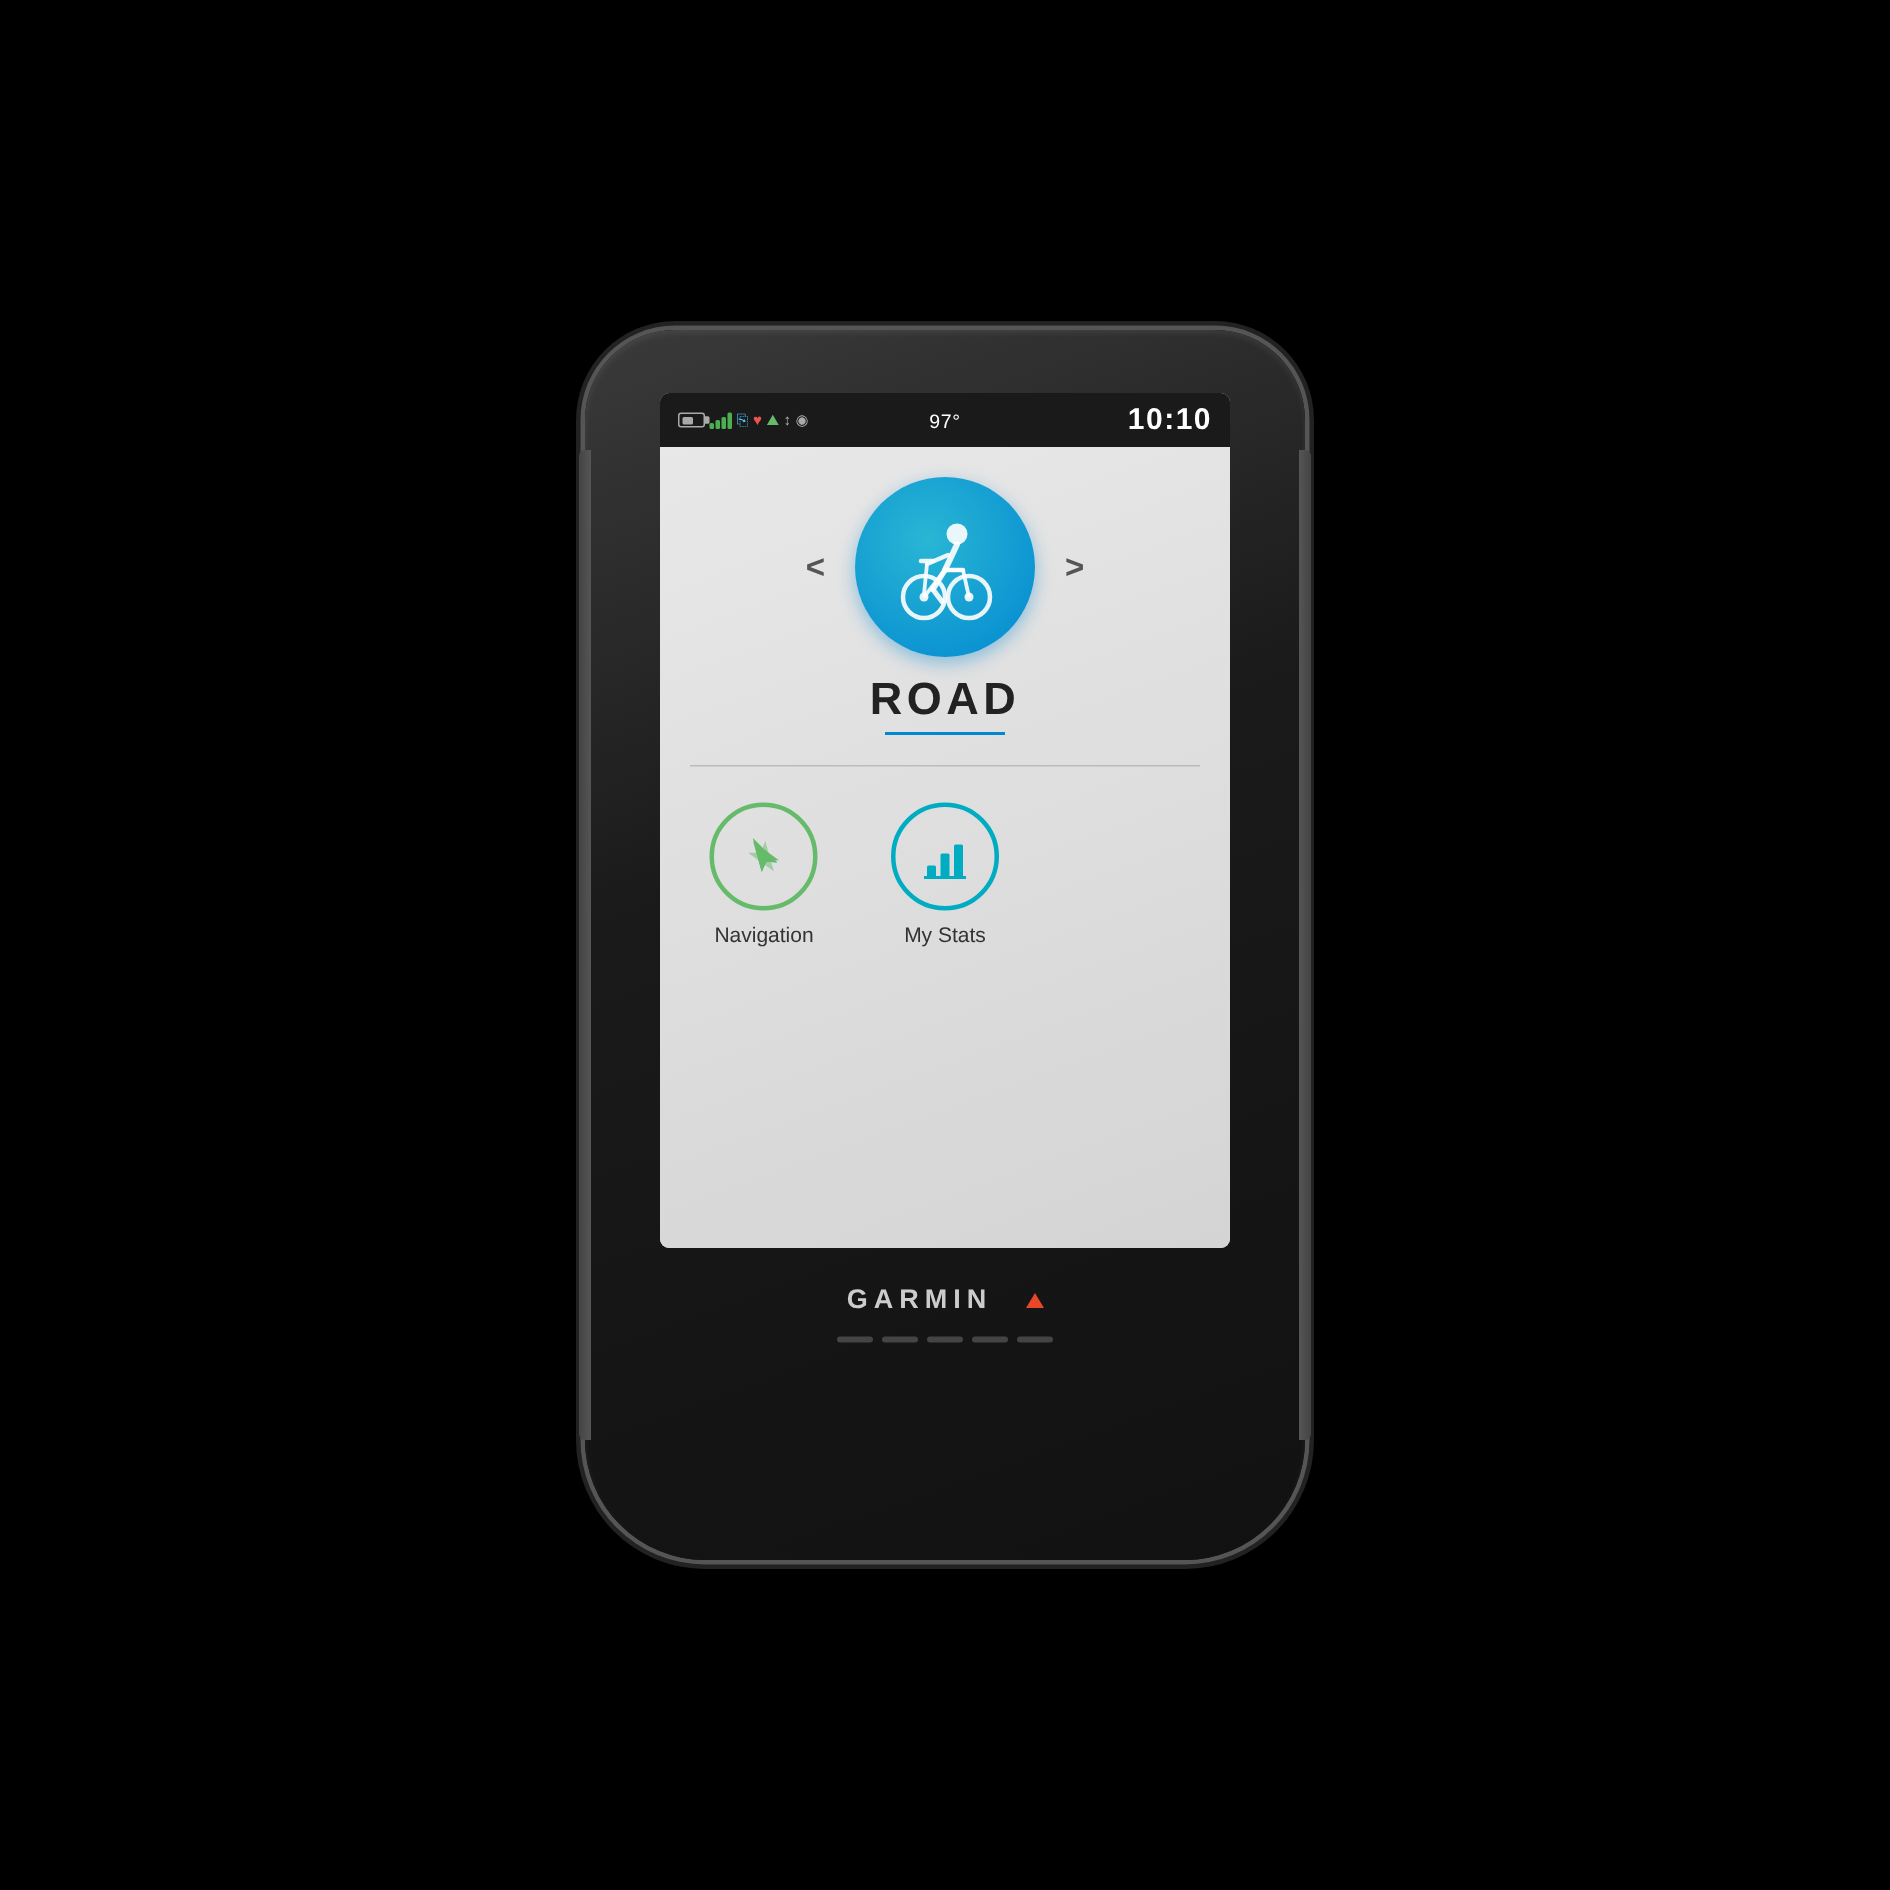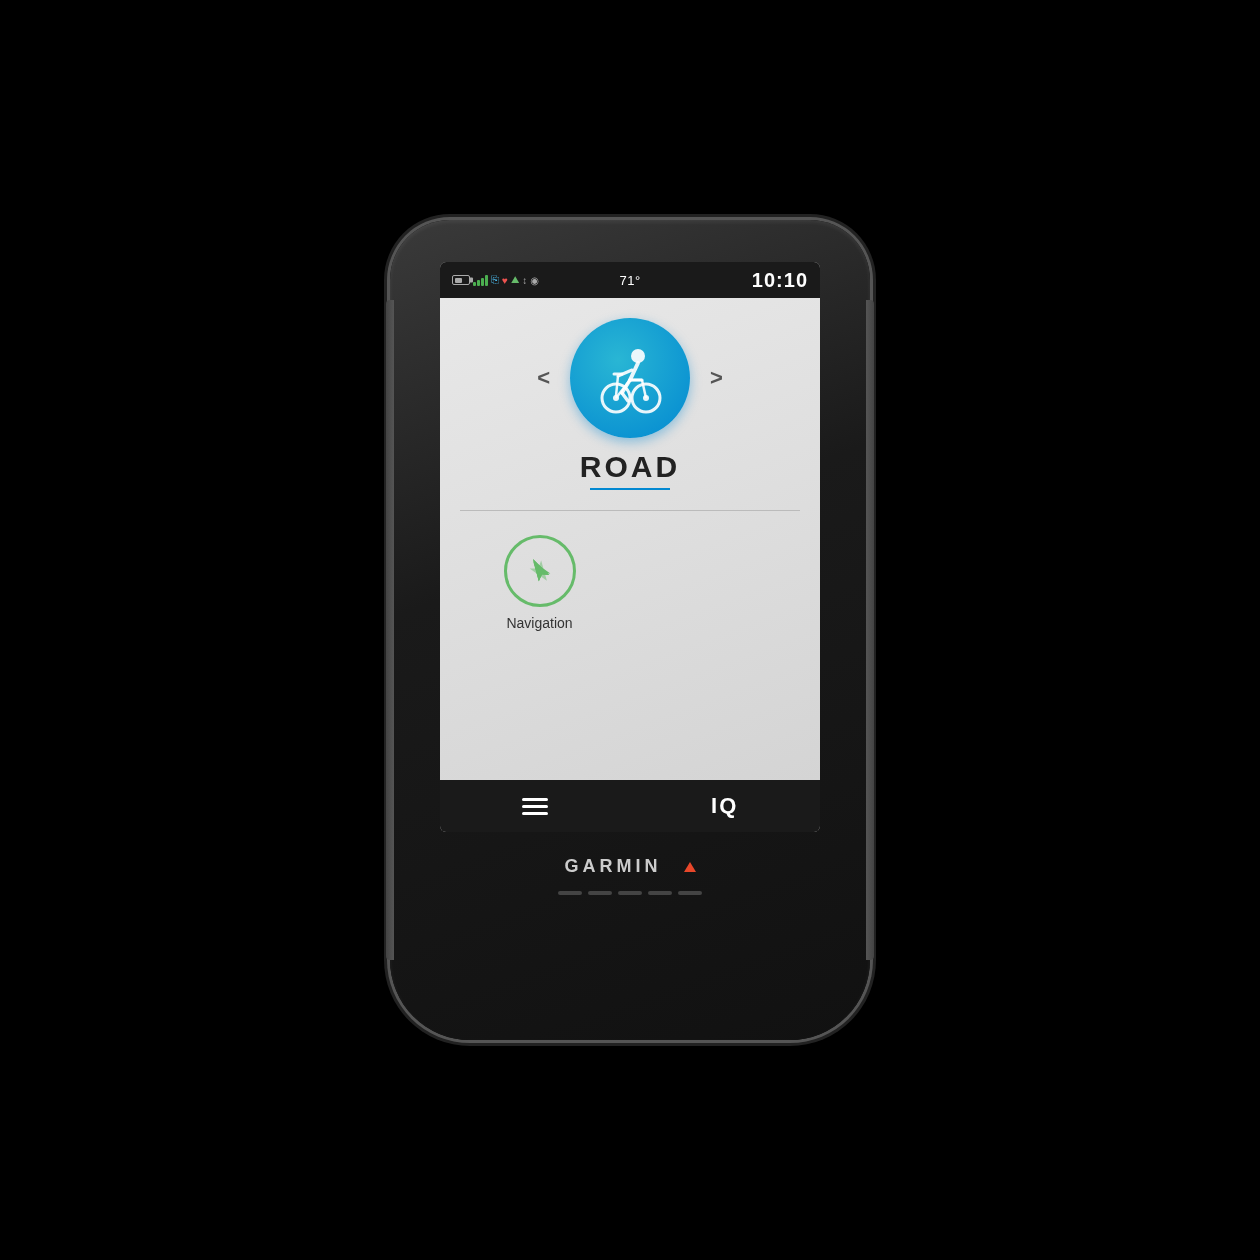--- a/index.html
+++ b/index.html
@@ -214,21 +214,21 @@
     .profile-underline-gray {
       width: 100%;
       height: 1px;
       background: #bbb;
       margin-bottom: 24px;
     }
 
     
     .menu-grid {
       display: grid;
-      grid-template-columns: 1fr 1fr;
+      grid-template-columns: 1fr 1fr 1fr;
       gap: 20px 42px;
       width: 100%;
       padding: 0 10px;
     }
 
     .menu-item {
       display: flex;
       flex-direction: column;
       align-items: center;
       gap: 8px;
@@ -388,21 +388,21 @@
           <span class="status-icon blue">⎘</span>
 
           <span class="status-icon red">♥</span>
 
           <span class="status-icon green">⛰</span>
 
           <span class="status-icon" style="color:#aaa;">↕</span>
 
           <span class="status-icon" style="color:#aaa;">◉</span>
         </div>
-        <span class="status-center">71°</span>
+        <span class="status-center">97°</span>
         <span class="status-time">10:10</span>
       </div>
 
       <div class="main-content">
 
         <div class="profile-selector">
           <span class="arrow-btn">&lt;</span>
 
           <div class="profile-circle">
             <svg class="cyclist-svg" viewBox="0 0 80 80" xmlns="http://www.w3.org/2000/svg">
@@ -456,36 +456,37 @@
                   <polygon points="20,8 27,28 20,23 13,28" fill="#66bb6a"></polygon>
                   <polygon points="20,32 13,12 20,17 27,12" fill="rgba(102,187,106,0.5)"></polygon>
                 </g>
               </svg>
             </div>
             <span class="menu-label">Navigation</span>
           </div>
 
 
 
+          <div class="menu-item">
+            <div class="menu-icon-circle cyan">
+              <svg width="40" height="40" viewBox="0 0 40 40">
+
+                <rect x="8" y="26" width="6" height="8" rx="1" fill="#00acc1"></rect>
+                <rect x="17" y="18" width="6" height="16" rx="1" fill="#00acc1"></rect>
+                <rect x="26" y="12" width="6" height="22" rx="1" fill="#00acc1"></rect>
+
+                <line x1="6" y1="34" x2="34" y2="34" stroke="#00acc1" stroke-width="2"></line>
+              </svg>
+            </div>
+            <span class="menu-label">My Stats</span>
+          </div>
 
         </div>
       </div>
 
-      <div class="bottom-bar">
-        <div class="bottom-btn">
-          <div class="hamburger-icon">
-            <div class="hamburger-line"></div>
-            <div class="hamburger-line"></div>
-            <div class="hamburger-line"></div>
-          </div>
-        </div>
-        <div class="bottom-btn">
-          <span class="iq-text">IQ</span>
-        </div>
-      </div>
 
     </div>
   </div>
 
   <div class="device-bottom">
     <div class="garmin-brand">
       <span>GARMIN</span>
       <span class="garmin-triangle"></span>
     </div>
     <div class="device-ridges">

